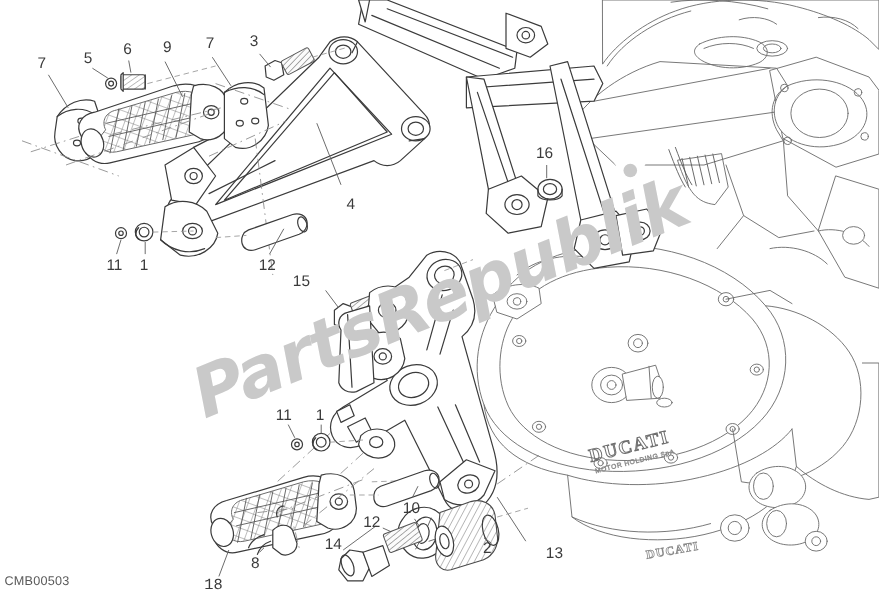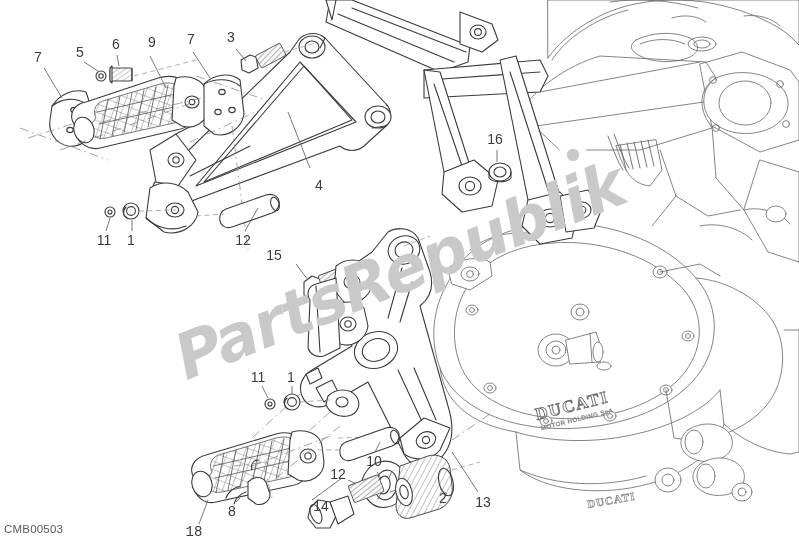--- a/index.html
+++ b/index.html
@@ -557,20 +557,20 @@
   <div class="callout" style="left:319px; top:185px;">4</div>
   <div class="callout" style="left:104px; top:240px;">11</div>
   <div class="callout" style="left:131px; top:240px;">1</div>
   <div class="callout" style="left:243px; top:240px;">12</div>
   <div class="callout" style="left:274px; top:255px;">15</div>
   <div class="callout" style="left:258px; top:377px;">11</div>
   <div class="callout" style="left:291px; top:377px;">1</div>
   <div class="callout" style="left:374px; top:461px;">10</div>
   <div class="callout" style="left:338px; top:474px;">12</div>
   <div class="callout" style="left:443px; top:498px;">2</div>
-  <div class="callout" style="left:483px; top:502px;">13</div>
-  <div class="callout" style="left:321px; top:494px;margin-top:12px;">14</div>
+  <div class="callout" style="left:504px; top:502px;">13</div>
+  <div class="callout" style="left:303px; top:494px;">14</div>
   <div class="callout" style="left:232px; top:511px;">8</div>
   <div class="callout" style="left:194px; top:532px;font-family:Liberation Mono, monospace;">18</div>
 
   <div class="code-label">CMB00503</div>
 
 </div>
 
 </body></html>

